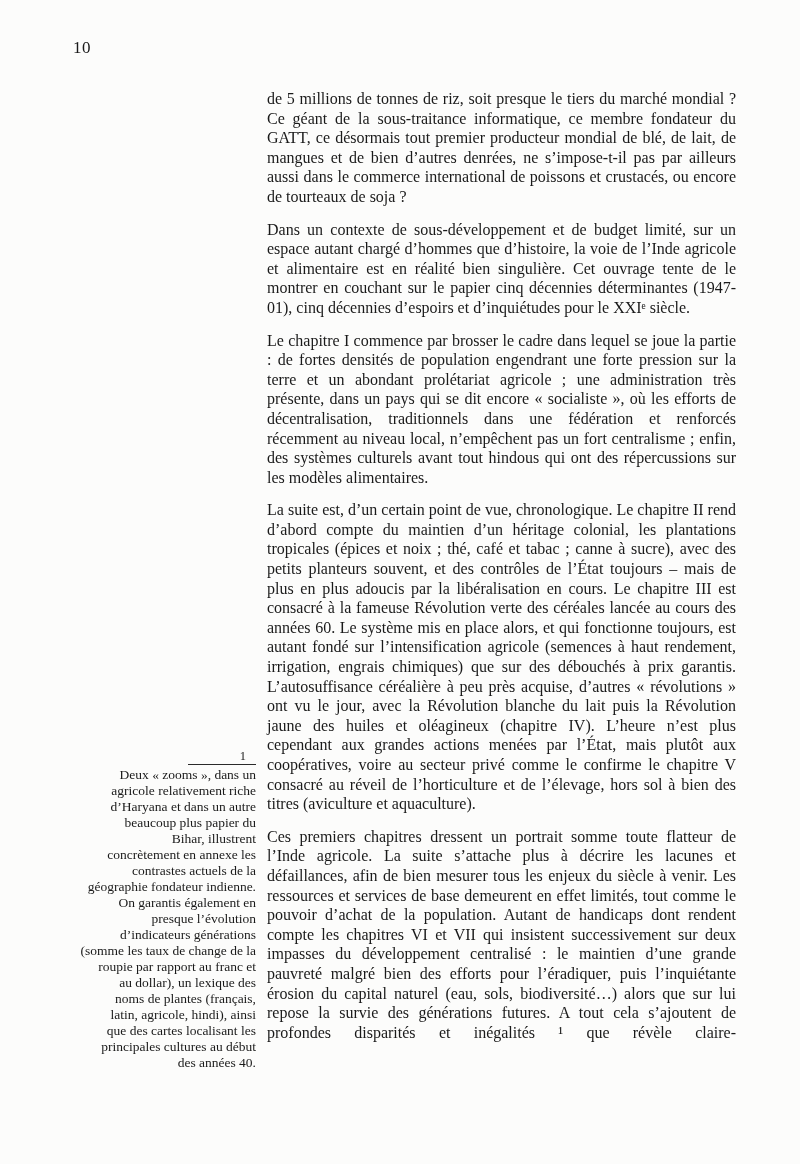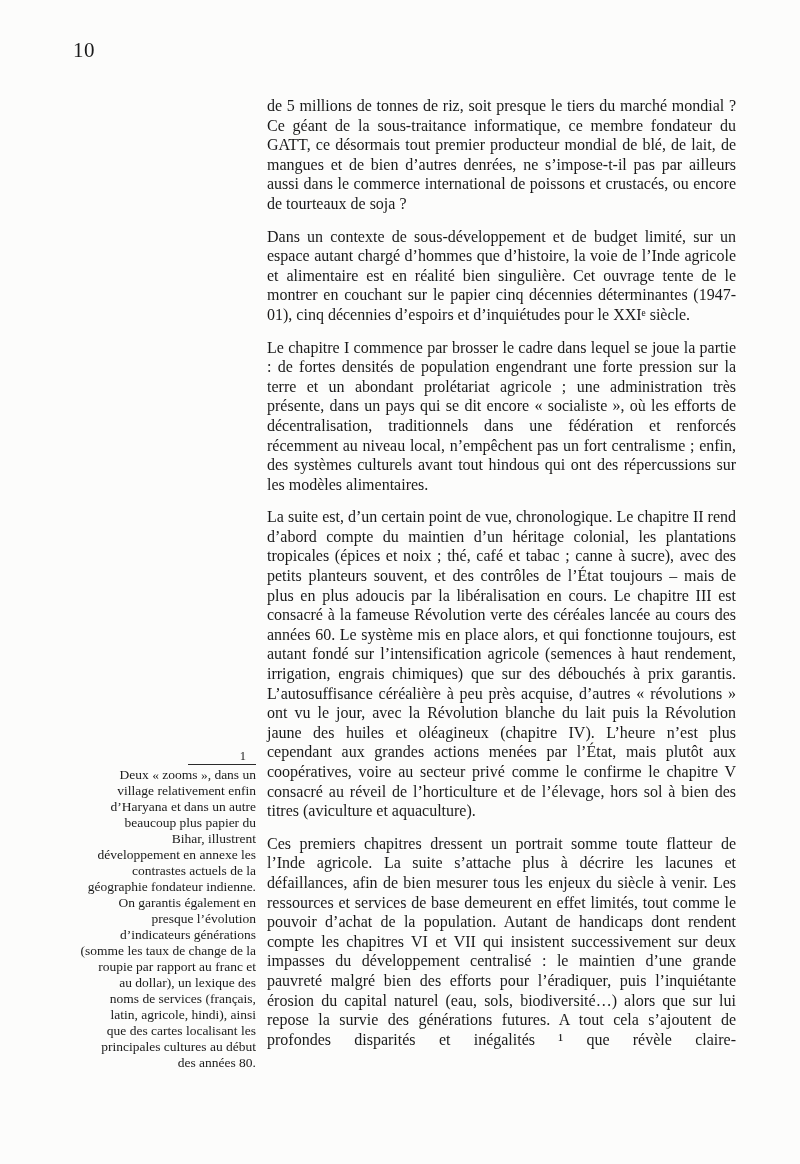--- a/index.html
+++ b/index.html
@@ -12,34 +12,34 @@
     position: relative;
     background: #fcfcfb;
     color: #1a1a1a;
     font-family: "Liberation Serif", "DejaVu Serif", serif;
     overflow: hidden;
   }
   .page-number {
     position: absolute;
     left: 73px;
     top: 38px;
-    font-size: 21px;
+    font-size: 17px;
     letter-spacing: 0.5px;
   }
   .main-text {
     position: absolute;
     left: 267px;
     top: 89px;
     width: 469px;
     font-size: 16px;
     line-height: 19.6px;
     text-align: justify;
   }
   .para {
-    margin: 7px 0 13px 0;
+    margin: 0 0 13px 0;
   }
   .para.continues {
     text-align-last: justify;
   }
   .margin-note {
     position: absolute;
     left: 58px;
     top: 748px;
     width: 198px;
     font-size: 13.5px;
@@ -74,32 +74,32 @@
     <div class="para">La suite est, d’un certain point de vue, chronologique. Le chapitre II rend d’abord compte du maintien d’un héritage colonial, les plantations tropicales (épices et noix ; thé, café et tabac ; canne à sucre), avec des petits planteurs souvent, et des contrôles de l’État toujours – mais de plus en plus adoucis par la libéralisation en cours. Le chapitre III est consacré à la fameuse Révolution verte des céréales lancée au cours des années 60. Le système mis en place alors, et qui fonctionne toujours, est autant fondé sur l’intensification agricole (semences à haut rendement, irrigation, engrais chimiques) que sur des débouchés à prix garantis. L’autosuffisance céréalière à peu près acquise, d’autres « révolutions » ont vu le jour, avec la Révolution blanche du lait puis la Révolution jaune des huiles et oléagineux (chapitre IV). L’heure n’est plus cependant aux grandes actions menées par l’État, mais plutôt aux coopératives, voire au secteur privé comme le confirme le chapitre V consacré au réveil de l’horticulture et de l’élevage, hors sol à bien des titres (aviculture et aquaculture).</div>
     <div class="para continues">Ces premiers chapitres dressent un portrait somme toute flatteur de l’Inde agricole. La suite s’attache plus à décrire les lacunes et défaillances, afin de bien mesurer tous les enjeux du siècle à venir. Les ressources et services de base demeurent en effet limités, tout comme le pouvoir d’achat de la population. Autant de handicaps dont rendent compte les chapitres VI et VII qui insistent successivement sur deux impasses du développement centralisé : le maintien d’une grande pauvreté malgré bien des efforts pour l’éradiquer, puis l’inquiétante érosion du capital naturel (eau, sols, biodiversité…) alors que sur lui repose la survie des générations futures. A tout cela s’ajoutent de profondes disparités et inégalités ¹ que révèle claire-</div>
   </div>
 
 <div class="margin-note">
   <div class="note-marker">
     <span class="note-rule">1</span>
   </div>
   <div>
       <div class="note-line">Deux « zooms », dans un</div>
-      <div class="note-line">village relativement enfin</div>
+      <div class="note-line">agricole relativement riche</div>
       <div class="note-line">d’Haryana et dans un autre</div>
       <div class="note-line">beaucoup plus papier du</div>
       <div class="note-line">Bihar, illustrent</div>
-      <div class="note-line">développement en annexe les</div>
+      <div class="note-line">concrètement en annexe les</div>
       <div class="note-line">contrastes actuels de la</div>
       <div class="note-line">géographie fondateur indienne.</div>
       <div class="note-line">On garantis également en</div>
       <div class="note-line">presque l’évolution</div>
       <div class="note-line">d’indicateurs générations</div>
       <div class="note-line">(somme les taux de change de la</div>
       <div class="note-line">roupie par rapport au franc et</div>
       <div class="note-line">au dollar), un lexique des</div>
-      <div class="note-line">noms de services (français,</div>
+      <div class="note-line">noms de plantes (français,</div>
       <div class="note-line">latin, agricole, hindi), ainsi</div>
       <div class="note-line">que des cartes localisant les</div>
       <div class="note-line">principales cultures au début</div>
-      <div class="note-line">des années 80.</div>
+      <div class="note-line">des années 40.</div>
     </div>
 </div>
 
 </body></html>

